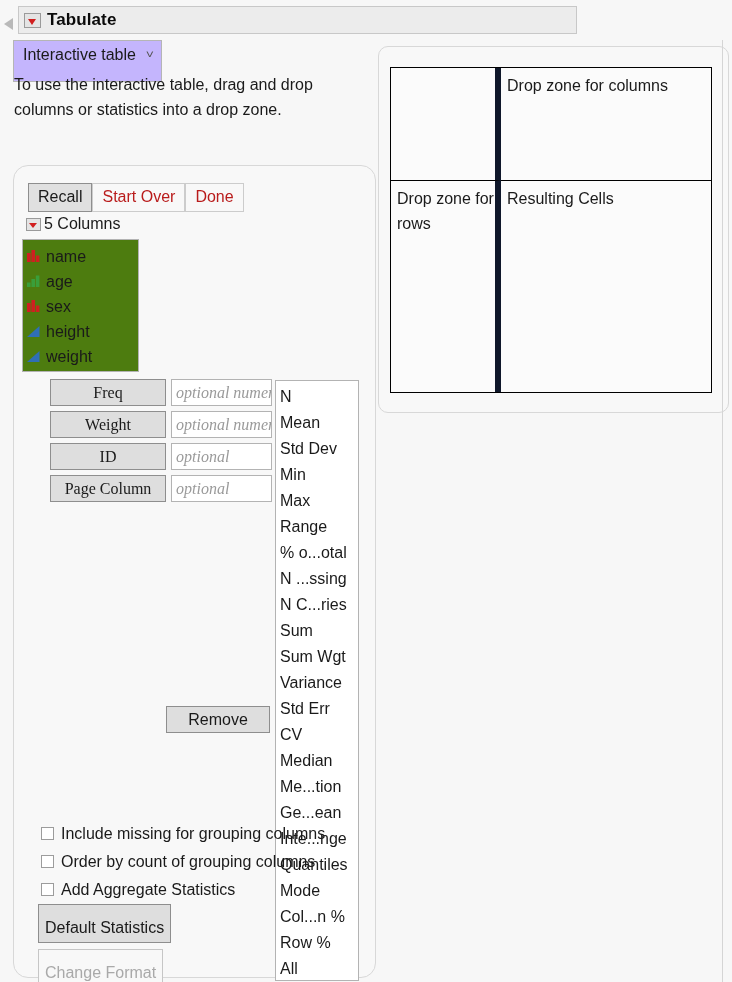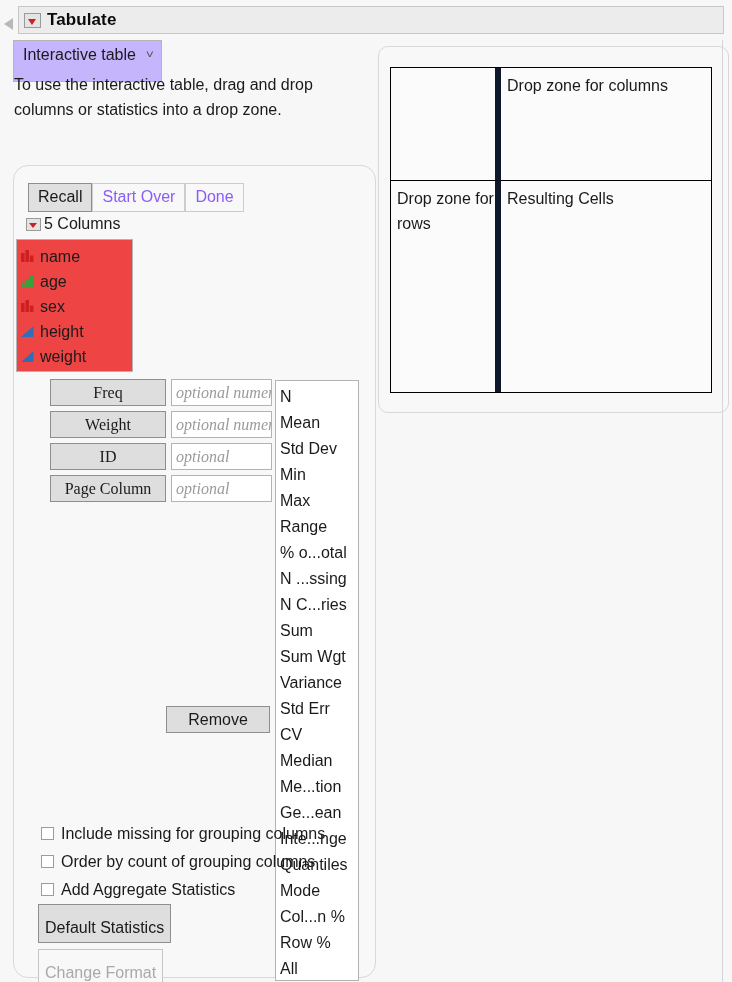--- a/index.html
+++ b/index.html
@@ -19,21 +19,21 @@
   .root {
     position: absolute;
     inset: 0;
   }
 
   
   .titlebar {
     position: absolute;
     left: 18px;
     top: 6px;
-    width: 706px;
+    width: 559px;
     height: 28px;
     background: #ececec;
     border: 1px solid #c8c8c8;
     box-sizing: border-box;
     display: flex;
     align-items: center;
   }
   .outline-tri {
     position: absolute;
     left: 4px;
@@ -133,21 +133,21 @@
     box-sizing: border-box;
     font-size: 16px;
     color: #1a1a1a;
     padding: 2px 9px 4px 9px;
     line-height: 21px;
     white-space: nowrap;
   }
   .btn.disabled {
     background: #f8f8f8;
     border-color: #cccccc;
-    color: #8b5cf6;
+    color: #b91c1c;
   }
 
   
   .cols-header {
     position: absolute;
     left: 12px;
     top: 49px;
     display: flex;
     align-items: center;
   }
@@ -165,25 +165,25 @@
     border-top: 5px solid #d11f1f;
   }
   .cols-label {
     font-size: 16px;
     color: #1a1a1a;
   }
 
   
   .col-list {
     position: absolute;
-    left: 2px;
+    left: 8px;
     top: 73px;
     width: 117px;
     height: 133px;
-    background: #ef4444;
+    background: #4d7c0f;
     border: 1px solid #b3b3b3;
     box-sizing: border-box;
     padding: 4px 0 0 3px;
   }
   .col-item {
     display: flex;
     align-items: center;
     height: 25px;
     font-size: 16px;
     color: #1a1a1a;

